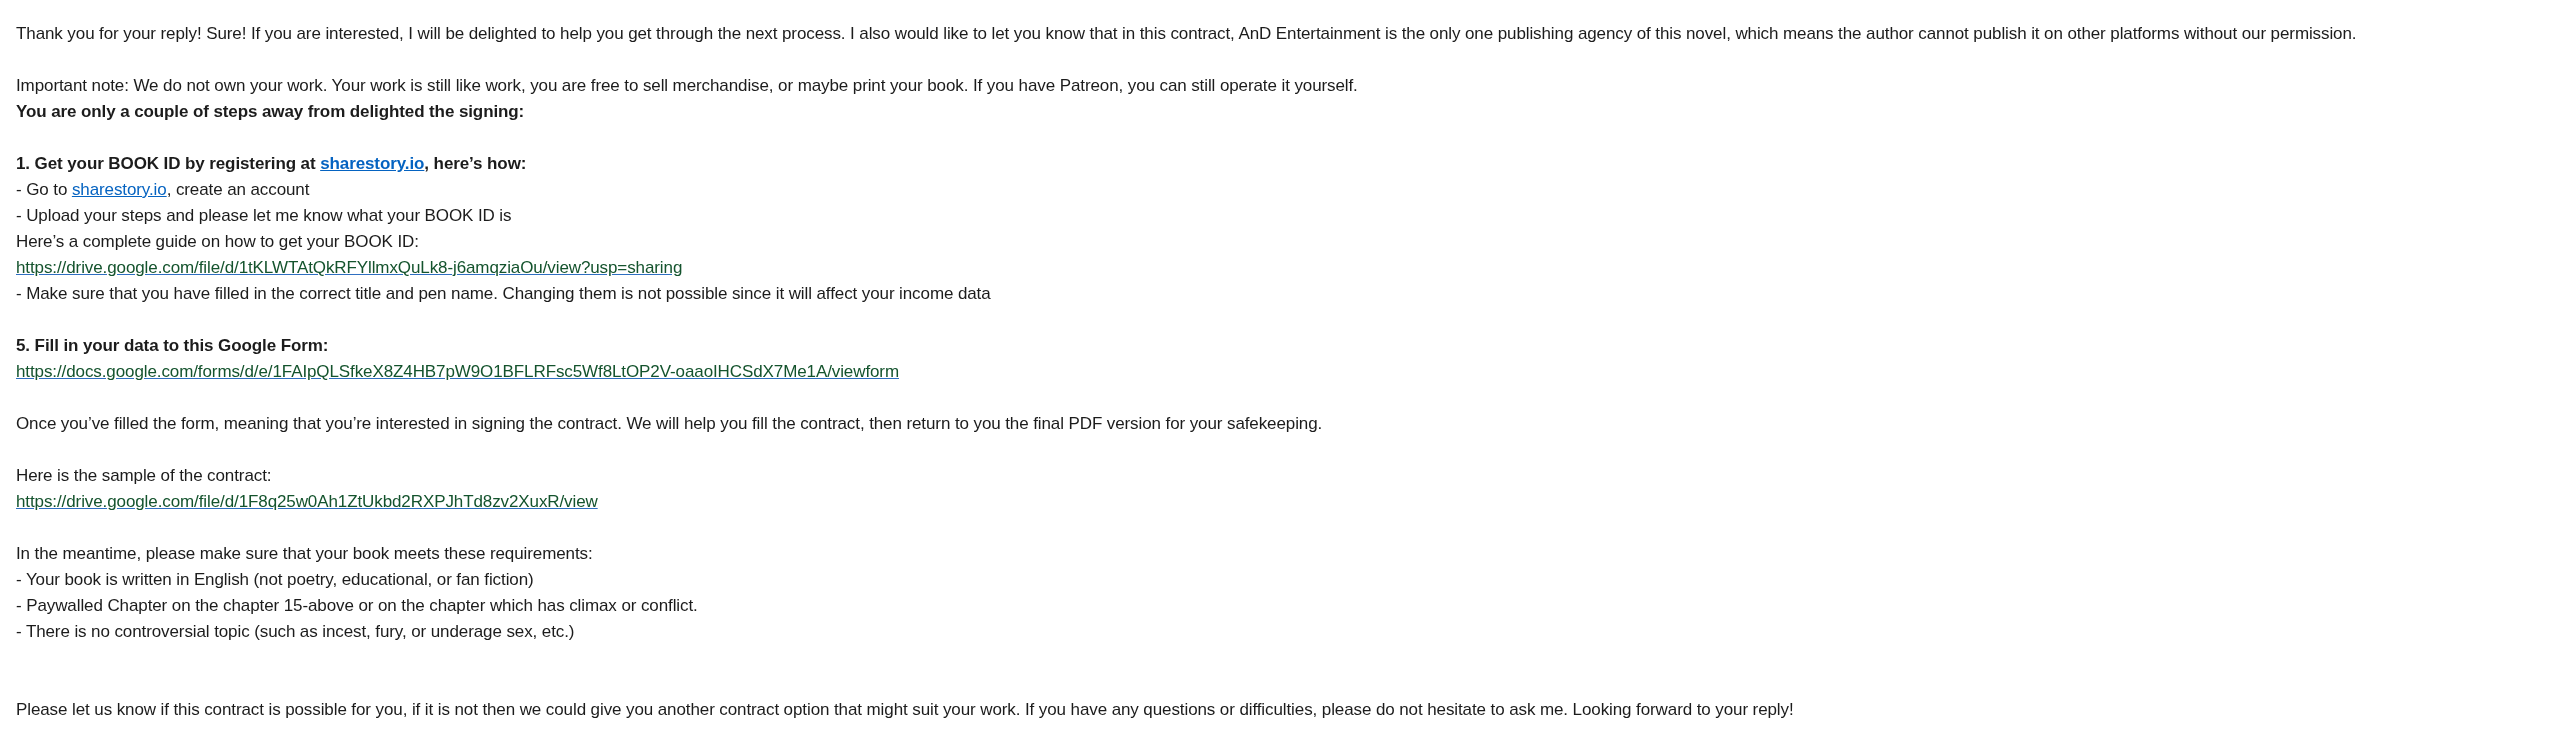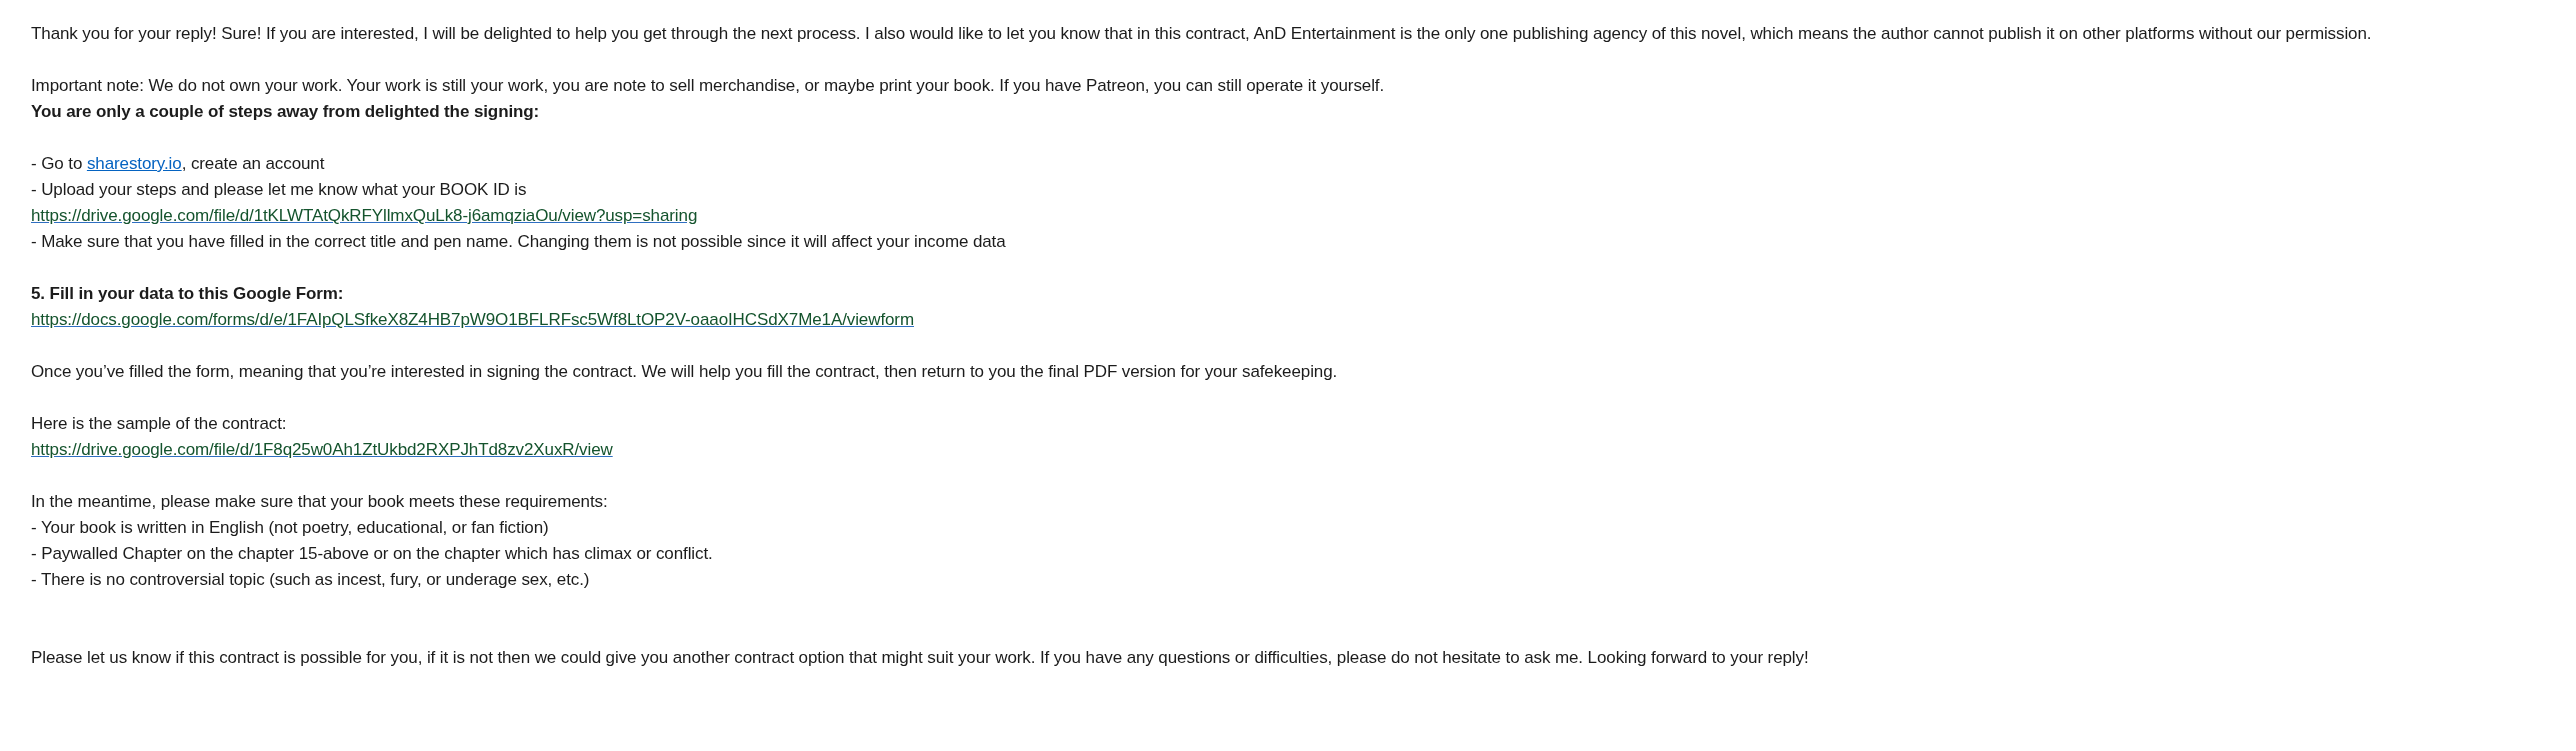--- a/index.html
+++ b/index.html
@@ -6,21 +6,21 @@
     margin: 0;
     padding: 0;
     background: #ffffff;
   }
   body {
     width: 2576px;
     height: 752px;
     overflow: hidden;
   }
   .doc {
-    padding: 21px 14px 0 31px;
+    padding: 21px 14px 0 16px;
     font-family: "Liberation Sans", sans-serif;
     font-size: 17px;
     line-height: 26px;
     letter-spacing: -0.1px;
     color: #1c1c1c;
   }
   .line {
     white-space: nowrap;
     min-height: 26px;
   }
@@ -36,25 +36,27 @@
     text-decoration: underline;
     text-decoration-color: #2f6fc1;
   }
 </style>
 </head>
 <body>
 
 <div class="doc">
     <div class="line"><span>Thank you for your reply! Sure! If you are interested, I will be delighted to help you get through the next process. I also would like to let you know that in this contract, AnD Entertainment is the only one publishing agency of this novel, which means the author cannot publish it on other platforms without our permission.</span></div>
     <div class="line">&nbsp;</div>
-    <div class="line"><span>Important note: We do not own your work. Your work is still your work, you are note to sell merchandise, or maybe print your book. If you have Patreon, you can still operate it yourself.</span></div>
+    <div class="line"><span>Important note: We do not own your work. Your work is still like work, you are free to sell merchandise, or maybe print your book. If you have Patreon, you can still operate it yourself.</span></div>
     <div class="line"><span class="bold">You are only a couple of steps away from delighted the signing:</span></div>
     <div class="line">&nbsp;</div>
+    <div class="line"><span class="bold">1. Get your BOOK ID by registering at </span><a class="bold link-blue">sharestory.io</a><span class="bold">, here’s how:</span></div>
     <div class="line"><span>- Go to </span><a class="link-blue">sharestory.io</a><span>, create an account</span></div>
     <div class="line"><span>- Upload your steps and please let me know what your BOOK ID is</span></div>
+    <div class="line"><span>Here’s a complete guide on how to get your BOOK ID:</span></div>
     <div class="line"><a class="link-dark">https://drive.google.com/file/d/1tKLWTAtQkRFYllmxQuLk8-j6amqziaOu/view?usp=sharing</a></div>
     <div class="line"><span>- Make sure that you have filled in the correct title and pen name. Changing them is not possible since it will affect your income data</span></div>
     <div class="line">&nbsp;</div>
     <div class="line"><span class="bold">5. Fill in your data to this Google Form:</span></div>
     <div class="line"><a class="link-dark">https://docs.google.com/forms/d/e/1FAIpQLSfkeX8Z4HB7pW9O1BFLRFsc5Wf8LtOP2V-oaaoIHCSdX7Me1A/viewform</a></div>
     <div class="line">&nbsp;</div>
     <div class="line"><span>Once you’ve filled the form, meaning that you’re interested in signing the contract. We will help you fill the contract, then return to you the final PDF version for your safekeeping.</span></div>
     <div class="line">&nbsp;</div>
     <div class="line"><span>Here is the sample of the contract:</span></div>
     <div class="line"><a class="link-dark">https://drive.google.com/file/d/1F8q25w0Ah1ZtUkbd2RXPJhTd8zv2XuxR/view</a></div>

